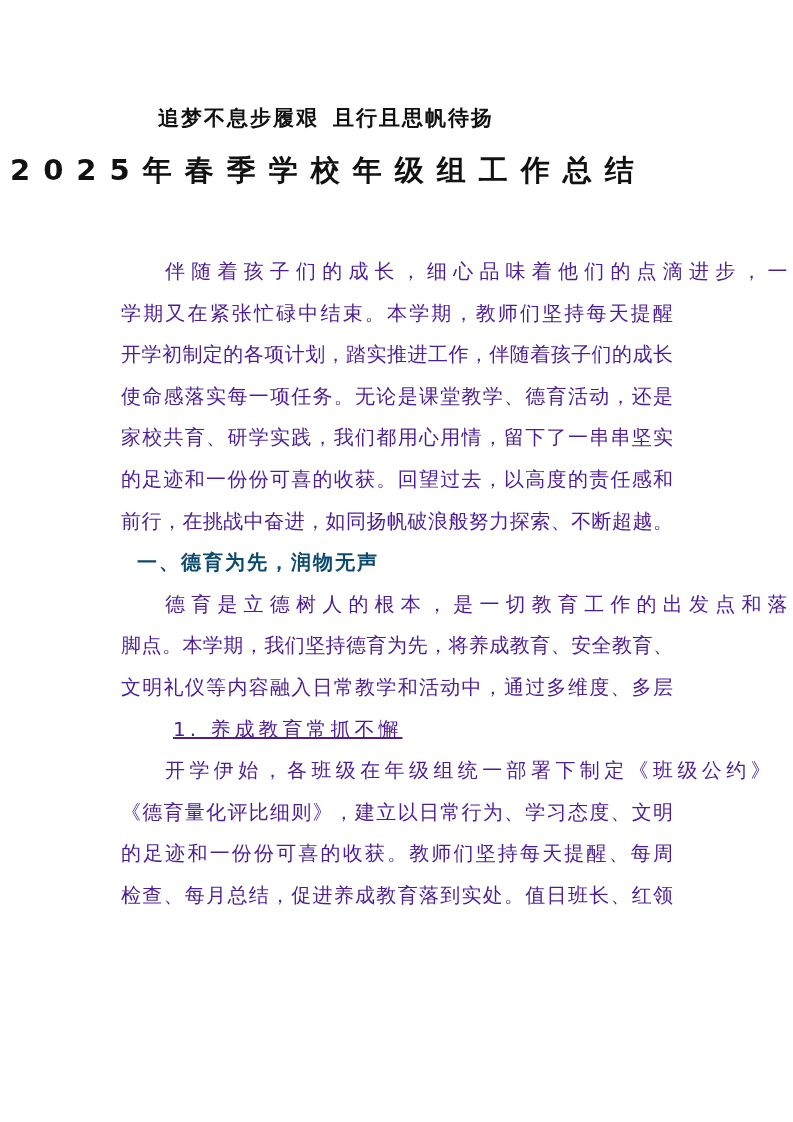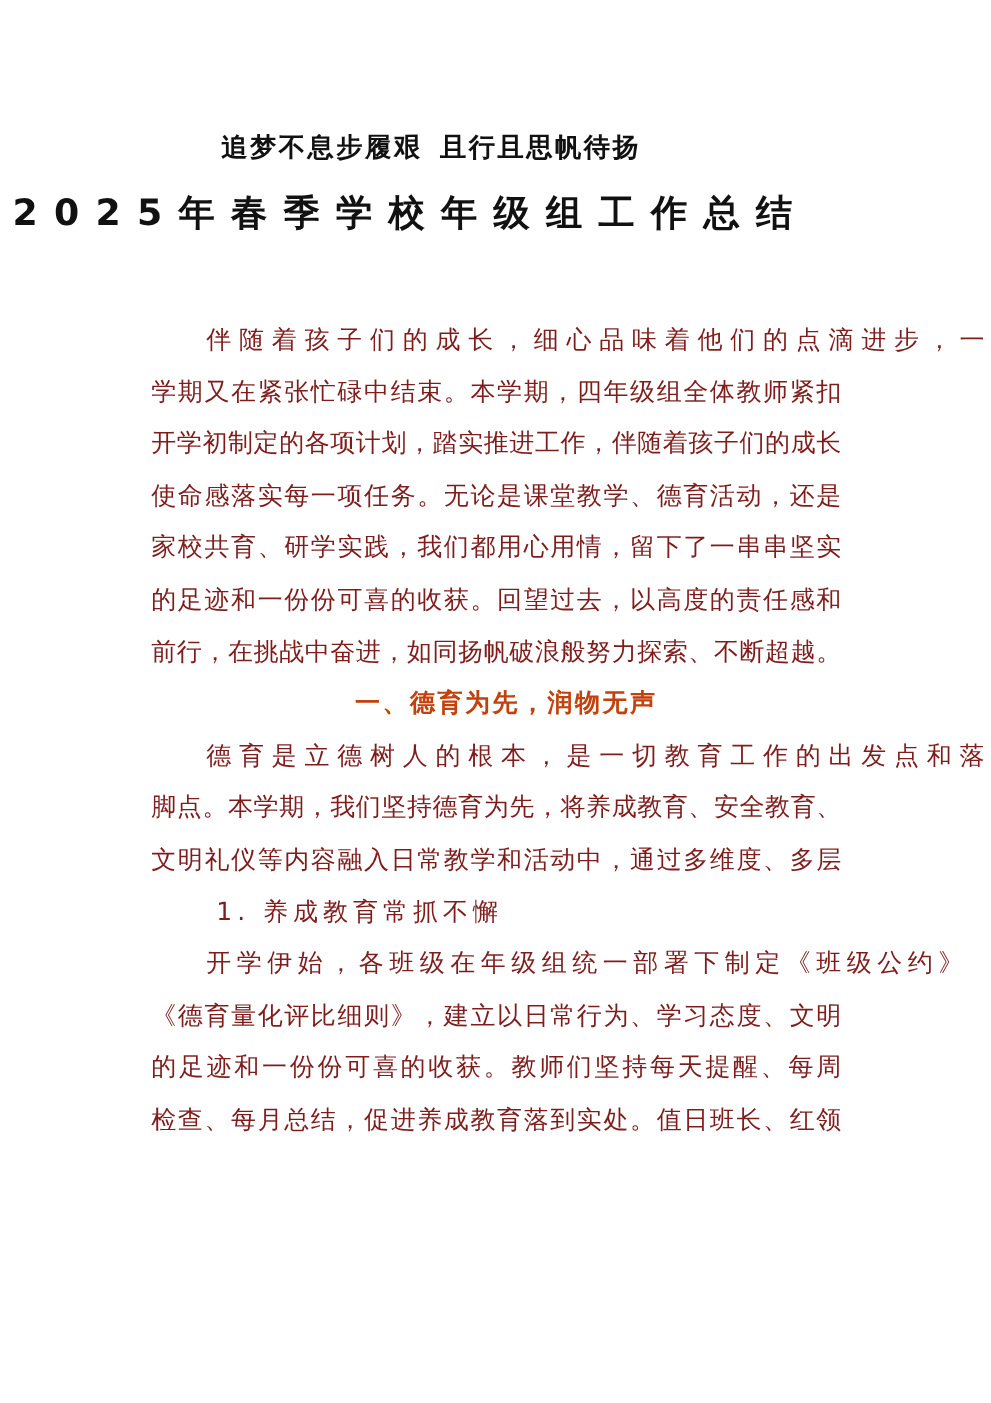--- a/index.html
+++ b/index.html
@@ -27,21 +27,20 @@
       top: 103px;
       left: 0;
       width: 652px;
       text-align: center;
       font-family: "DejaVu Sans", "Liberation Sans", sans-serif;
       font-weight: bold;
       font-size: 21px;
       letter-spacing: 2px;
       line-height: 30px;
       white-space: nowrap;
-      margin-left: 19px;
     }
     .subtitle .gap { display: inline-block; width: 14px; }
     .title {
       position: absolute;
       top: 150px;
       left: 0;
       width: 646px;
       font-family: "DejaVu Sans", "Liberation Sans", sans-serif;
       font-weight: bold;
       font-size: 29px;
@@ -59,54 +58,54 @@
     }
     .line {
       height: 41.6px;
       line-height: 41.6px;
       font-size: 20px;
       letter-spacing: 6.2px;
       white-space: nowrap;
       overflow: visible;
       font-family: "DejaVu Sans", "Liberation Sans", sans-serif;
       font-weight: normal;
-      color: #7f1d1d;
+      color: #4c1d95;
     }
     .line.justify {
       text-align: justify;
       text-align-last: justify;
       letter-spacing: 0;
     }
     .line.indent { padding-left: 44px; }
     .line.heading {
       font-weight: bold;
       padding-left: 16px;
       letter-spacing: 2px;
-      color: #c2410c;
-      text-align: center;
+      color: #0c4a6e;
     }
     .line.item {
       padding-left: 52px;
       letter-spacing: 4px;
+      text-decoration: underline;
     }
   </style>
 </head>
 <body>
 
 <div class="page">
 
   <div class="subtitle">
     <span>追梦不息步履艰</span><span class="gap"></span><span>且行且思帆待扬</span>
   </div>
 
   <div class="title">2025年春季学校年级组工作总结</div>
 
   <div class="body-text">
     <div class="line indent">伴随着孩子们的成长，细心品味着他们的点滴进步，一</div>
-    <div class="line justify">学期又在紧张忙碌中结束。本学期，四年级组全体教师紧扣</div>
+    <div class="line justify">学期又在紧张忙碌中结束。本学期，教师们坚持每天提醒</div>
     <div class="line justify">开学初制定的各项计划，踏实推进工作，伴随着孩子们的成长</div>
     <div class="line justify">使命感落实每一项任务。无论是课堂教学、德育活动，还是</div>
     <div class="line justify">家校共育、研学实践，我们都用心用情，留下了一串串坚实</div>
     <div class="line justify">的足迹和一份份可喜的收获。回望过去，以高度的责任感和</div>
     <div class="line justify">前行，在挑战中奋进，如同扬帆破浪般努力探索、不断超越。</div>
     <div class="line heading">一、德育为先，润物无声</div>
     <div class="line indent">德育是立德树人的根本，是一切教育工作的出发点和落</div>
     <div class="line justify">脚点。本学期，我们坚持德育为先，将养成教育、安全教育、</div>
     <div class="line justify">文明礼仪等内容融入日常教学和活动中，通过多维度、多层</div>
     <div class="line item">1. 养成教育常抓不懈</div>

